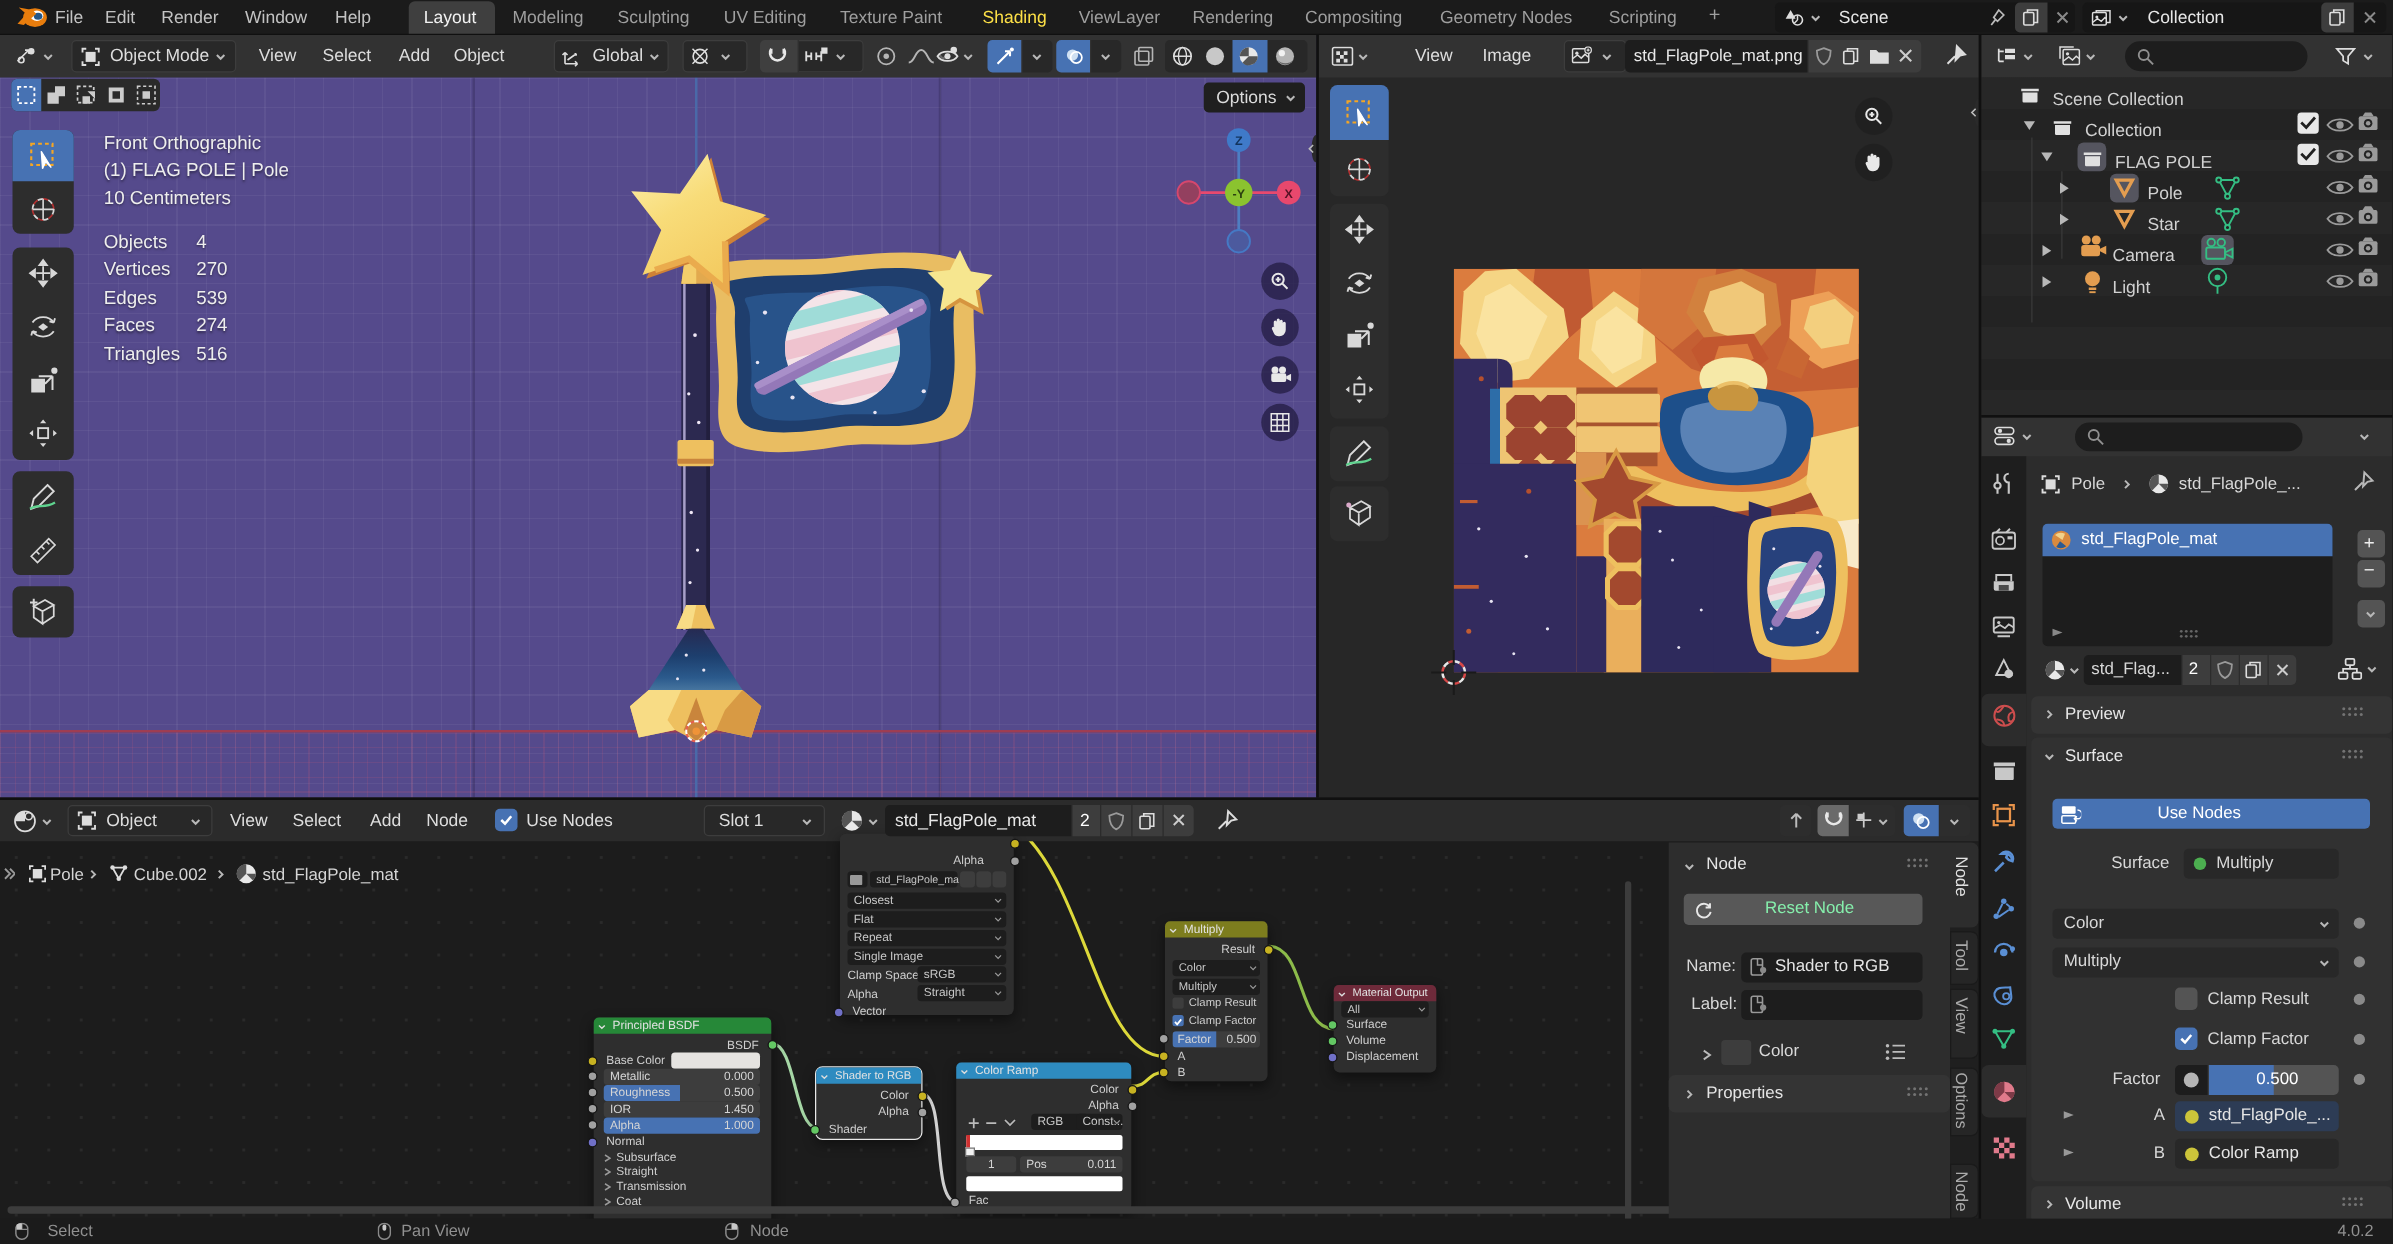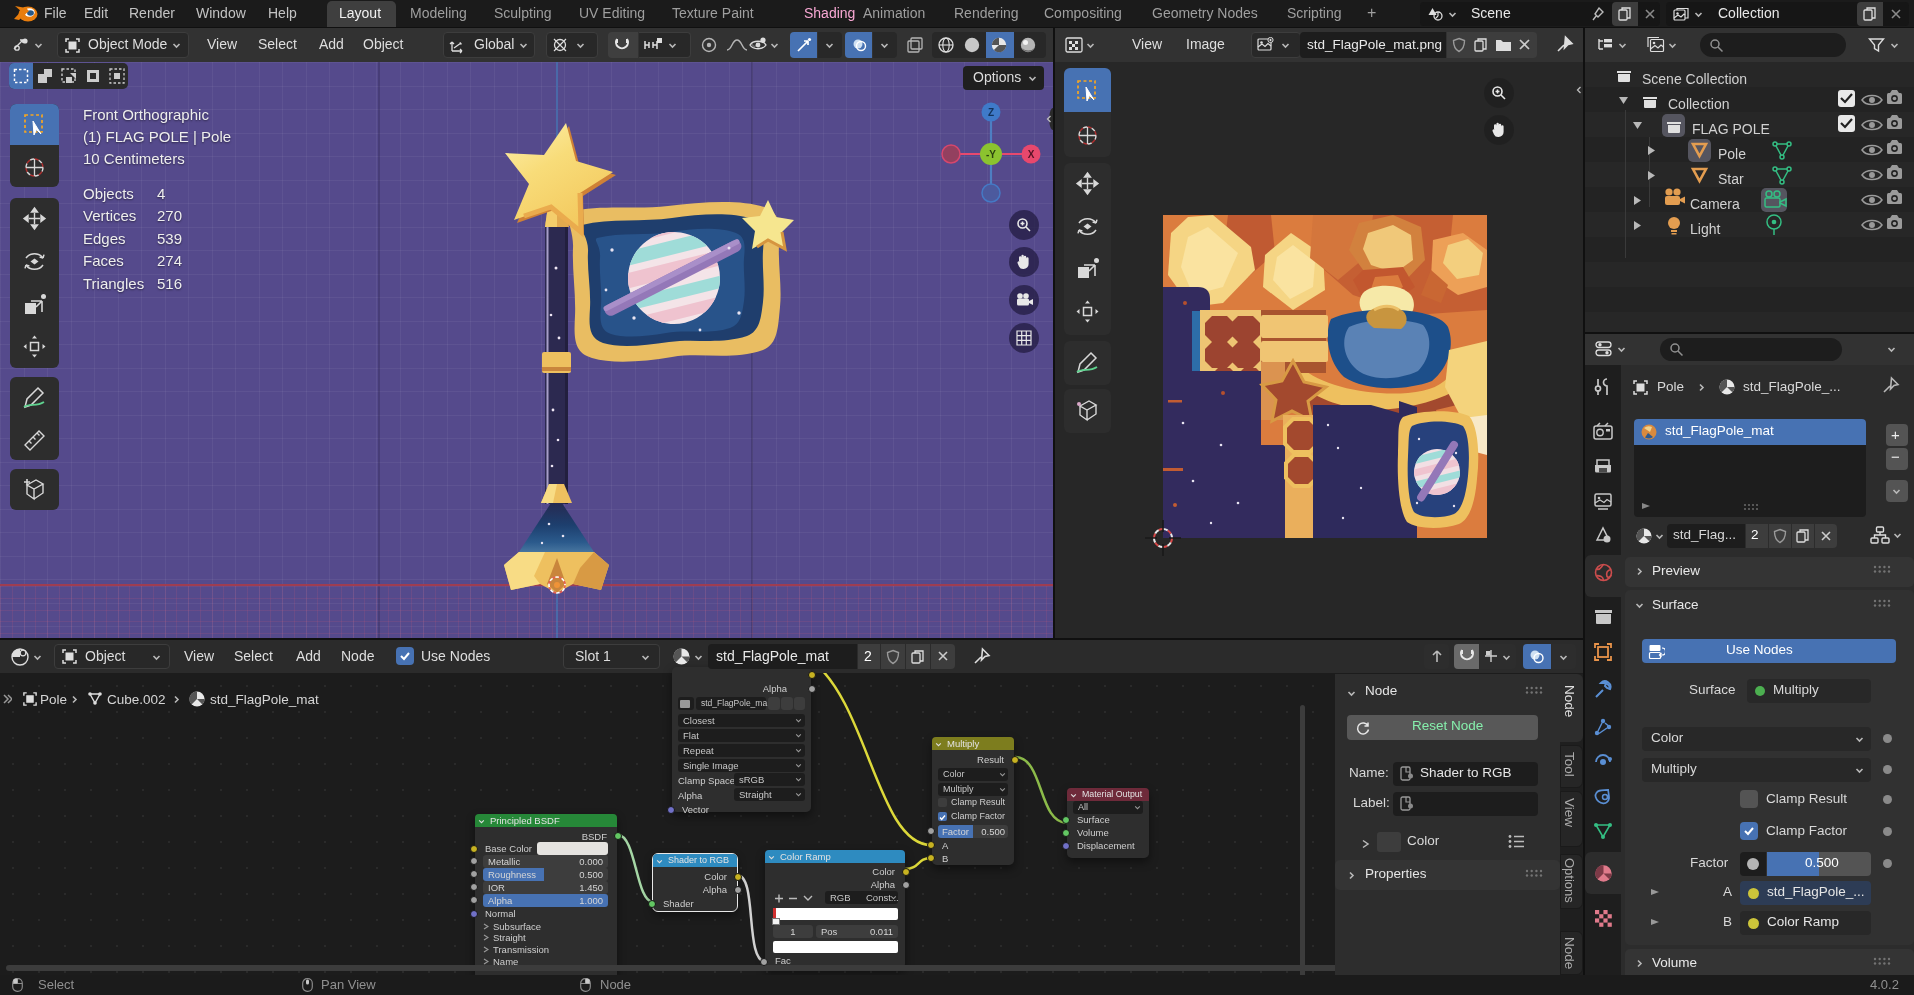--- a/index.html
+++ b/index.html
@@ -31,22 +31,22 @@
   <span class="abs" style="left:84px;top:5px">Edit</span>
   <span class="abs" style="left:129px;top:5px">Render</span>
   <span class="abs" style="left:196px;top:5px">Window</span>
   <span class="abs" style="left:268px;top:5px">Help</span>
   <div class="abs" style="left:327px;top:1px;width:69px;height:27px;background:#3f3f3f;border-radius:5px 5px 0 0"></div>
   <span class="abs" style="left:339px;top:5px;color:#f2f2f2">Layout</span>
   <span class="abs" style="left:410px;top:5px;color:#9f9f9f">Modeling</span>
   <span class="abs" style="left:494px;top:5px;color:#9f9f9f">Sculpting</span>
   <span class="abs" style="left:579px;top:5px;color:#9f9f9f">UV Editing</span>
   <span class="abs" style="left:672px;top:5px;color:#9f9f9f">Texture Paint</span>
-  <span class="abs" style="left:804px;top:5px;color:#f9a8d4">Shading</span>
-  <span class="abs" style="left:863px;top:5px;color:#9f9f9f">Animation</span>
+  <span class="abs" style="left:786px;top:5px;color:#fde047">Shading</span>
+  <span class="abs" style="left:863px;top:5px;color:#9f9f9f">ViewLayer</span>
   <span class="abs" style="left:954px;top:5px;color:#9f9f9f">Rendering</span>
   <span class="abs" style="left:1044px;top:5px;color:#9f9f9f">Compositing</span>
   <span class="abs" style="left:1152px;top:5px;color:#9f9f9f">Geometry Nodes</span>
   <span class="abs" style="left:1287px;top:5px;color:#9f9f9f">Scripting</span>
   <span class="abs" style="left:1367px;top:4px;color:#9f9f9f;font-size:16px">+</span>
 
   <div class="abs" style="left:1420px;top:2px;width:240px;height:24px;background:#161616;border-radius:4px"></div>
   <svg class="abs" style="left:1427px;top:6px" width="17" height="16" viewBox="0 0 17 16">
     <path d="M5.5 2 L9.5 9 L1.5 9 Z" fill="#ddd"></path>
     <circle cx="11" cy="10" r="4" fill="none" stroke="#ddd" stroke-width="1.3"></circle>
@@ -821,21 +821,21 @@
       <div class="nsl" style="left:8px;top:80px;width:125px;padding:0 5px;background:#4772b3">Alpha<span style="float:right">1.000</span></div>
       <div class="sock" style="left:-5px;top:43px;background:#a1a1a1"></div>
       <div class="sock" style="left:-5px;top:56px;background:#a1a1a1"></div>
       <div class="sock" style="left:-5px;top:69px;background:#a1a1a1"></div>
       <div class="sock" style="left:-5px;top:82px;background:#a1a1a1"></div>
       <div class="abs" style="left:10px;top:94px">Normal</div>
           <div class="sock" style="left:-5px;top:96px;background:#7070c7"></div>
       <div class="abs" style="left:18px;top:107px">Subsurface</div>
       <div class="abs" style="left:18px;top:118px">Straight</div>
       <div class="abs" style="left:18px;top:130px">Transmission</div>
-      <div class="abs" style="left:18px;top:142px">Name</div>
+      <div class="abs" style="left:18px;top:142px">Coat</div>
       <svg class="abs" style="left:8px;top:109px" width="6" height="7" viewBox="0 0 6 7">
             <path d="M1 1 l4 2.5 -4 2.5" stroke="#999" stroke-width="1.2" fill="none"></path>
           </svg>
       <svg class="abs" style="left:8px;top:120px" width="6" height="7" viewBox="0 0 6 7">
             <path d="M1 1 l4 2.5 -4 2.5" stroke="#999" stroke-width="1.2" fill="none"></path>
           </svg>
       <svg class="abs" style="left:8px;top:132px" width="6" height="7" viewBox="0 0 6 7">
             <path d="M1 1 l4 2.5 -4 2.5" stroke="#999" stroke-width="1.2" fill="none"></path>
           </svg>
       <svg class="abs" style="left:8px;top:144px" width="6" height="7" viewBox="0 0 6 7">

